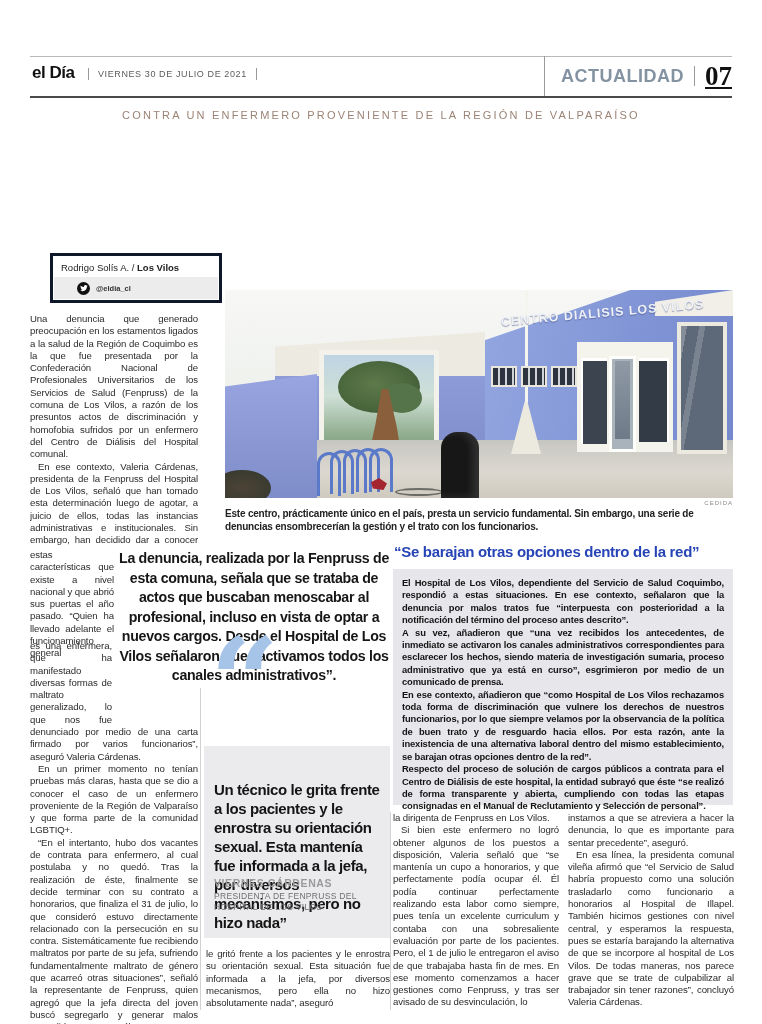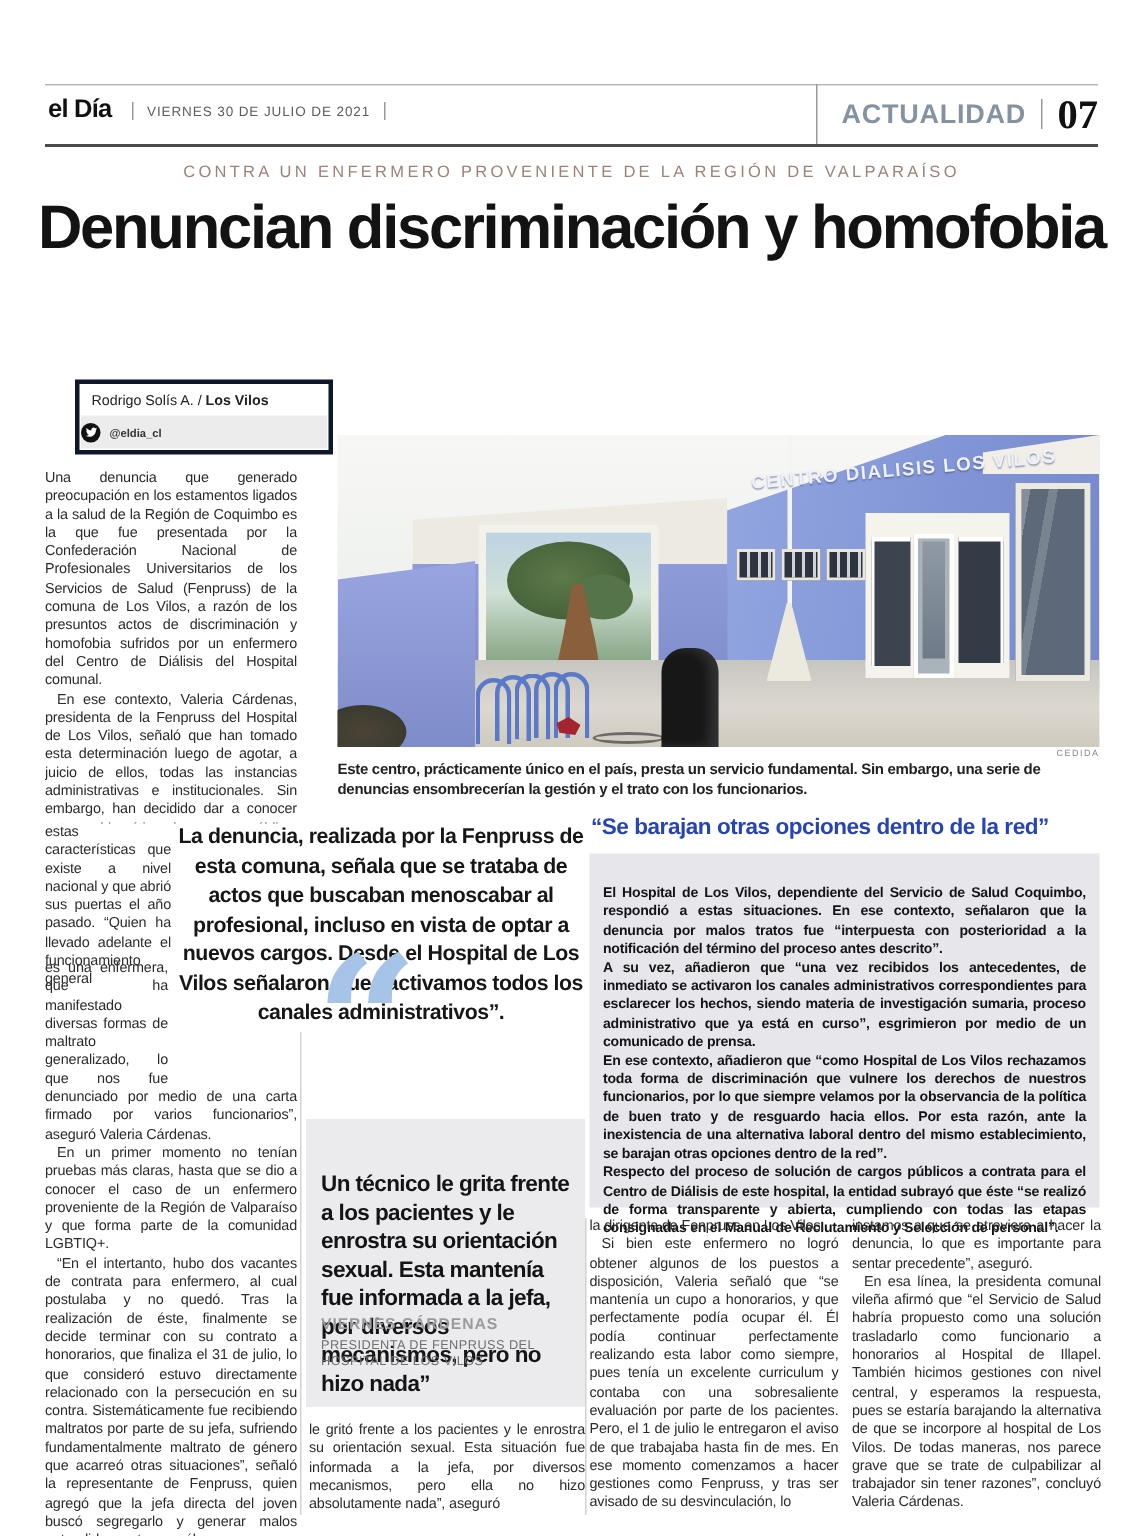--- a/index.html
+++ b/index.html
@@ -12,33 +12,33 @@
   
   .rule-top { position:absolute; left:30px; top:56px; width:702px; height:1px; background:#b9b9b9; }
   .rule-bottom { position:absolute; left:30px; top:96px; width:702px; height:2px; background:#4a4a4a; }
   .brand { position:absolute; left:32px; top:63px; font-size:17px; font-weight:700; letter-spacing:-0.5px; color:#111; }
   .dateline { position:absolute; left:88px; top:68px; font-size:9px; color:#5c5c5c; letter-spacing:0.6px;
     border-left:1px solid #9a9a9a; border-right:1px solid #9a9a9a; padding:1px 9px; }
   .header-right { position:absolute; right:30px; top:56px; height:40px; display:flex; align-items:center;
     border-left:1px solid #9a9a9a; padding-left:16px; }
   .section-label { font-size:18px; font-weight:700; letter-spacing:0.5px; color:#8493a2; }
   .pageno-sep { width:1px; height:20px; background:#9a9a9a; margin:0 10px; }
-  .page-number { font-family:"Liberation Serif", serif; font-size:27px; font-weight:700; color:#111; }
+  .page-number { font-family:"Liberation Serif", serif; font-size:27px; font-weight:700; color:#111;text-decoration:underline; }
   
   .kicker { position:absolute; left:0; top:109px; width:762px; text-align:center;
     font-size:11px; letter-spacing:2.2px; color:#9b8376; font-weight:400; }
   .headline { position:absolute; left:20px; top:126px; width:722px; text-align:center;
     font-size:41px; line-height:50px; font-weight:700; letter-spacing:-1.5px; color:#131313;
     font-stretch:condensed; }
   
   .byline-box { position:absolute; left:50px; top:253px; width:172px; height:50px; border:3px solid #0f172a; background:#fff; }
   .byline-top { padding:6px 8px 4px 8px; font-size:9.5px; color:#222; }
   .byline-top b { font-weight:700; }
   .byline-bottom { position:absolute; left:1px; right:1px; bottom:1px; height:22px; background:#ececec;
-    display:flex; align-items:center; padding-left:0; gap:6px; }
+    display:flex; align-items:center; padding-left:23px; gap:6px; }
   .tw-circle { width:13px; height:13px; border-radius:50%; background:#111; display:flex; align-items:center; justify-content:center; }
   .tw-circle svg { width:8px; height:8px; fill:#fff; }
   .tw-handle { font-size:7.5px; font-weight:700; color:#333; }
   
   .photo { position:absolute; left:225px; top:290px; width:508px; height:208px; overflow:hidden;
     background:linear-gradient(180deg,#f7f8f6 0%,#eef0ec 55%,#e4e5e0 100%); }
   .ph-facade { position:absolute; left:238px; top:0; width:270px; height:170px;
     background:linear-gradient(100deg,#95a8e2 0%,#8195d6 60%,#7488cc 100%);
     clip-path:polygon(0 34%, 62% 0, 100% 0, 100% 100%, 0 100%); }
   .ph-rooftrim { position:absolute; left:430px; top:0px; width:78px; height:26px; background:#f1efe8;
@@ -113,21 +113,21 @@
     font-weight:700; color:#141414; letter-spacing:-0.4px; }
   .pq-name { position:absolute; left:214px; top:877px; width:168px; font-size:10.5px; font-weight:700;
     color:#9a9a9a; letter-spacing:0.6px; }
   .pq-role { position:absolute; left:214px; top:891px; width:168px; font-size:8.5px; line-height:10.5px;
     color:#6f6f6f; letter-spacing:0.3px; }
   .midcol { position:absolute; left:206px; top:948px; width:184px; }
   
   .subhead { position:absolute; left:394px; top:543px; width:340px; font-size:15px; font-weight:700;
     color:#2644b5; letter-spacing:-0.3px; }
   .graybox { position:absolute; left:393px; top:569px; width:340px; height:236px; background:#e6e6eb;
-    padding:20px 9px; }
+    padding:8px 9px; }
   .graybox p { font-size:9.4px; line-height:12.4px; font-weight:700; color:#141414;
     letter-spacing:-0.15px; text-align:justify; }
   .colB1 { position:absolute; left:393px; top:812px; width:166px; }
   .colB2 { position:absolute; left:568px; top:812px; width:166px; }
 </style>
 </head>
 <body>
 
 <div class="page">
 
@@ -136,21 +136,21 @@
   <div class="dateline">VIERNES 30 DE JULIO DE 2021</div>
   <div class="header-right">
     <span class="section-label">ACTUALIDAD</span>
     <span class="pageno-sep"></span>
     <span class="page-number">07</span>
   </div>
   <div class="rule-bottom"></div>
 
   <div class="kicker">CONTRA UN ENFERMERO PROVENIENTE DE LA REGIÓN DE VALPARAÍSO</div>
   <div class="headline">
-    <span>Denuncian discriminación y homofobia</span><br>
+    <br>
   </div>
 
   <div class="byline-box">
     <div class="byline-top">
       <span>Rodrigo Solís A. / </span><b>Los Vilos</b>
     </div>
     <div class="byline-bottom">
       <span class="tw-circle">
         <svg viewBox="0 0 24 24">
             <path d="M23 5.1c-.8.4-1.7.6-2.6.8.9-.6 1.6-1.5 2-2.5-.9.5-1.9.9-2.9 1.1A4.6 4.6 0 0 0 11.6 8c0 .4 0 .7.1 1-3.8-.2-7.2-2-9.5-4.8-.4.7-.6 1.5-.6 2.3 0 1.6.8 3 2 3.8-.8 0-1.5-.2-2.1-.6v.1c0 2.2 1.6 4.1 3.7 4.5-.4.1-.8.2-1.2.2-.3 0-.6 0-.9-.1.6 1.8 2.3 3.2 4.3 3.2A9.3 9.3 0 0 1 .5 19.5 13 13 0 0 0 7.6 21.6c8.5 0 13.2-7.1 13.2-13.2v-.6c.9-.6 1.7-1.5 2.2-2.7z"></path>

